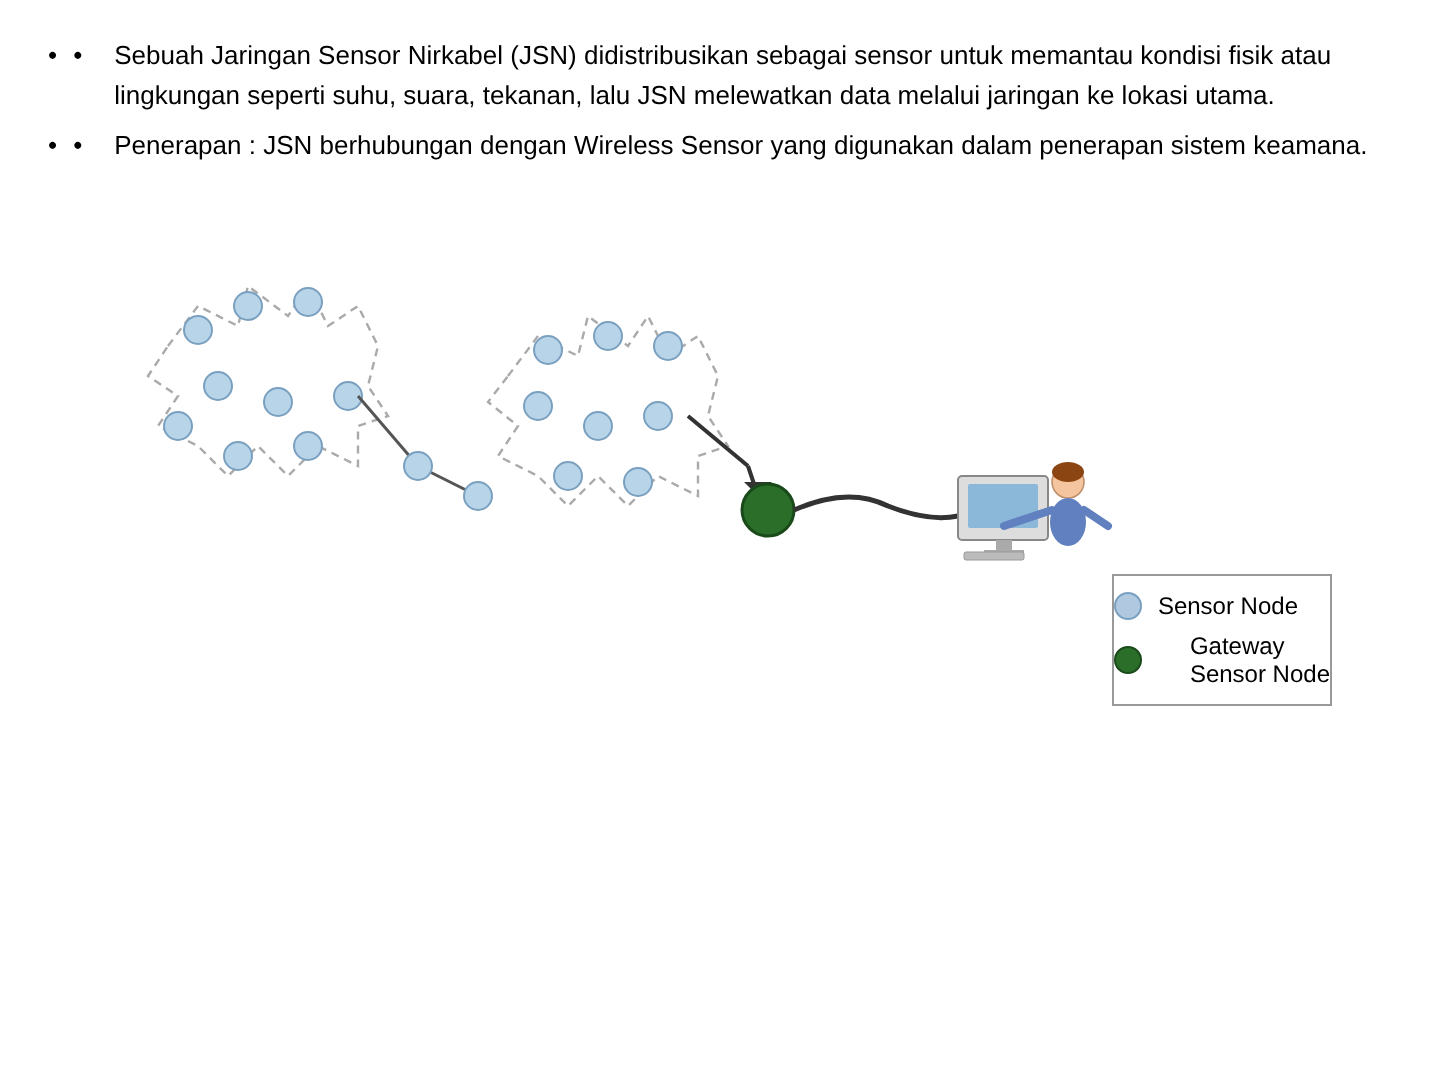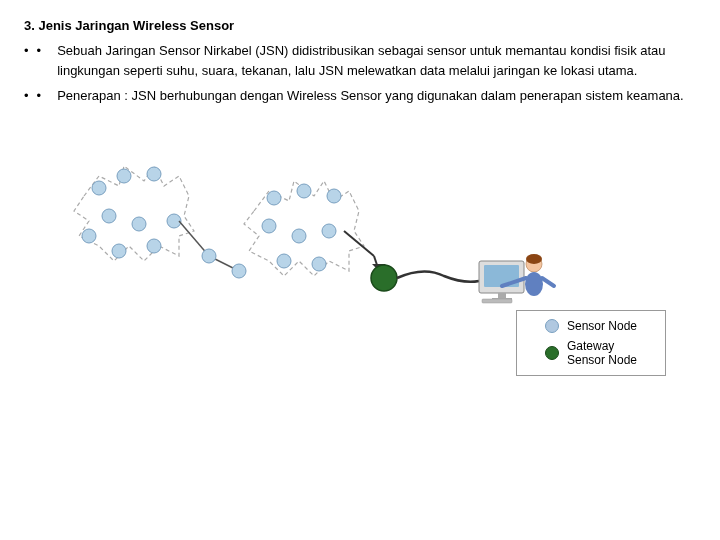--- a/index.html
+++ b/index.html
@@ -45,30 +45,31 @@
       position: absolute;
       left: 0;
       top: 0;
     }
     .legend-box {
       position: absolute;
       right: 30px;
       bottom: 20px;
       border: 1px solid #999;
       background: #fff;
-      padding: 8px 28px;
+      padding: 8px 0;
       font-size: 12px;
     }
     .legend-item {
       display: flex;
       align-items: center;
       margin-bottom: 6px;
     }
     .legend-item:last-child {
       margin-bottom: 0;
+      gap: 16px;
     }
     .legend-circle-small {
       width: 14px;
       height: 14px;
       border-radius: 50%;
       background: #b0c8e0;
       border: 1px solid #7aa0c0;
       margin-right: 8px;
       flex-shrink: 0;
     }
@@ -82,21 +83,20 @@
       flex-shrink: 0;
     }
     .legend-text {
       font-size: 12px;
     }
   </style>
 </head>
 <body>
 
 <div class="content">
-  <div class="title">3. Jenis Jaringan Wireless Sensor</div>
   <ul class="bullet-list">
     <li>
       <span>•</span>
       <span style="margin-left:16px">Sebuah Jaringan Sensor Nirkabel (JSN) didistribusikan sebagai sensor untuk memantau kondisi fisik atau lingkungan seperti suhu, suara, tekanan, lalu JSN melewatkan data melalui jaringan ke lokasi utama.</span>
     </li>
     <li>
       <span>•</span>
       <span style="margin-left:16px">Penerapan : JSN berhubungan dengan Wireless Sensor yang digunakan dalam penerapan sistem keamana.</span>
     </li>
   </ul>

